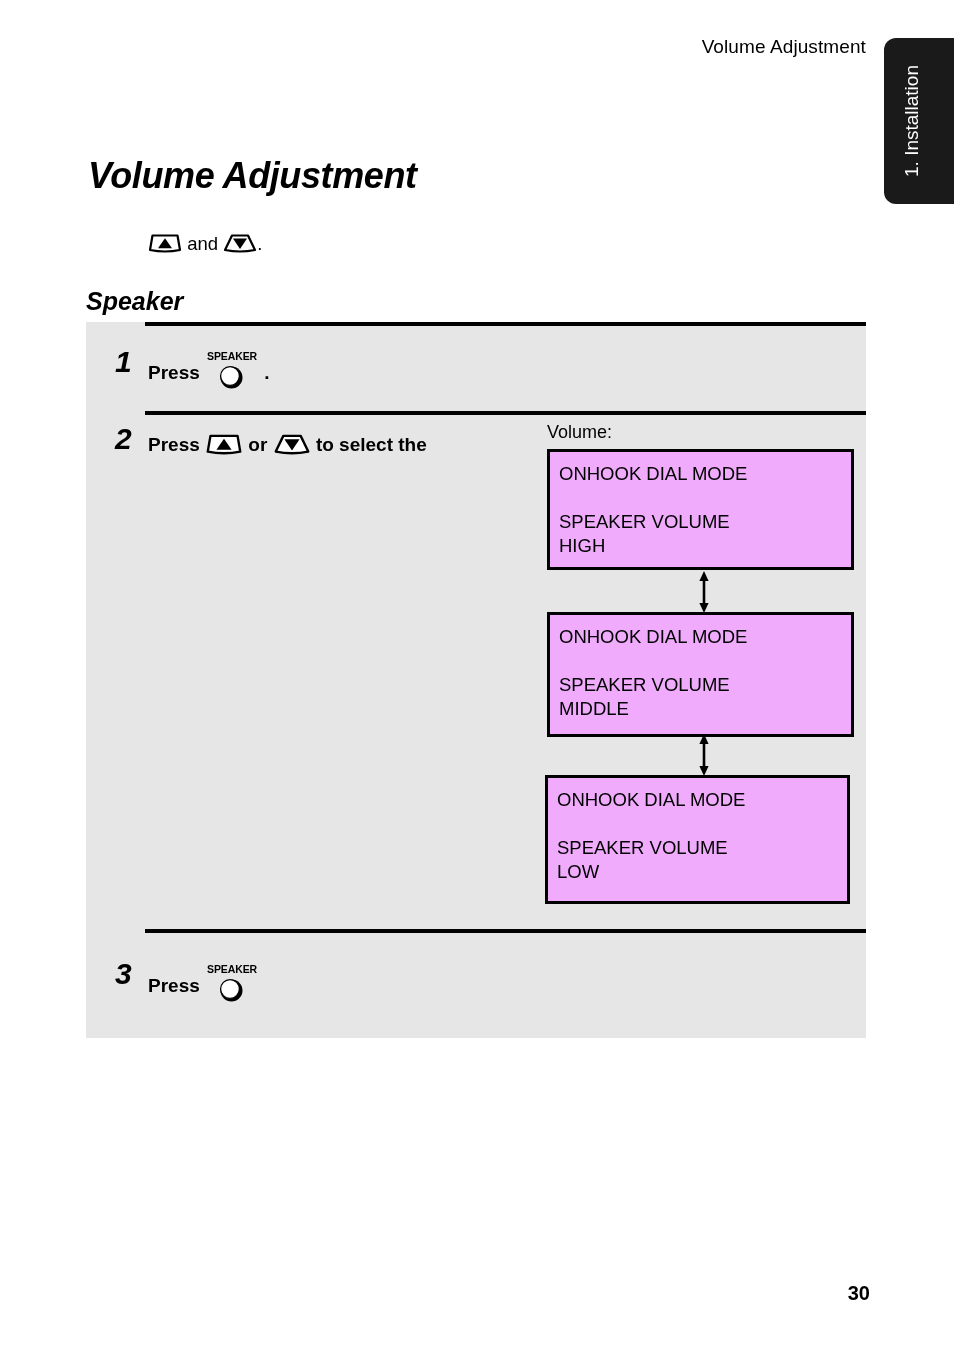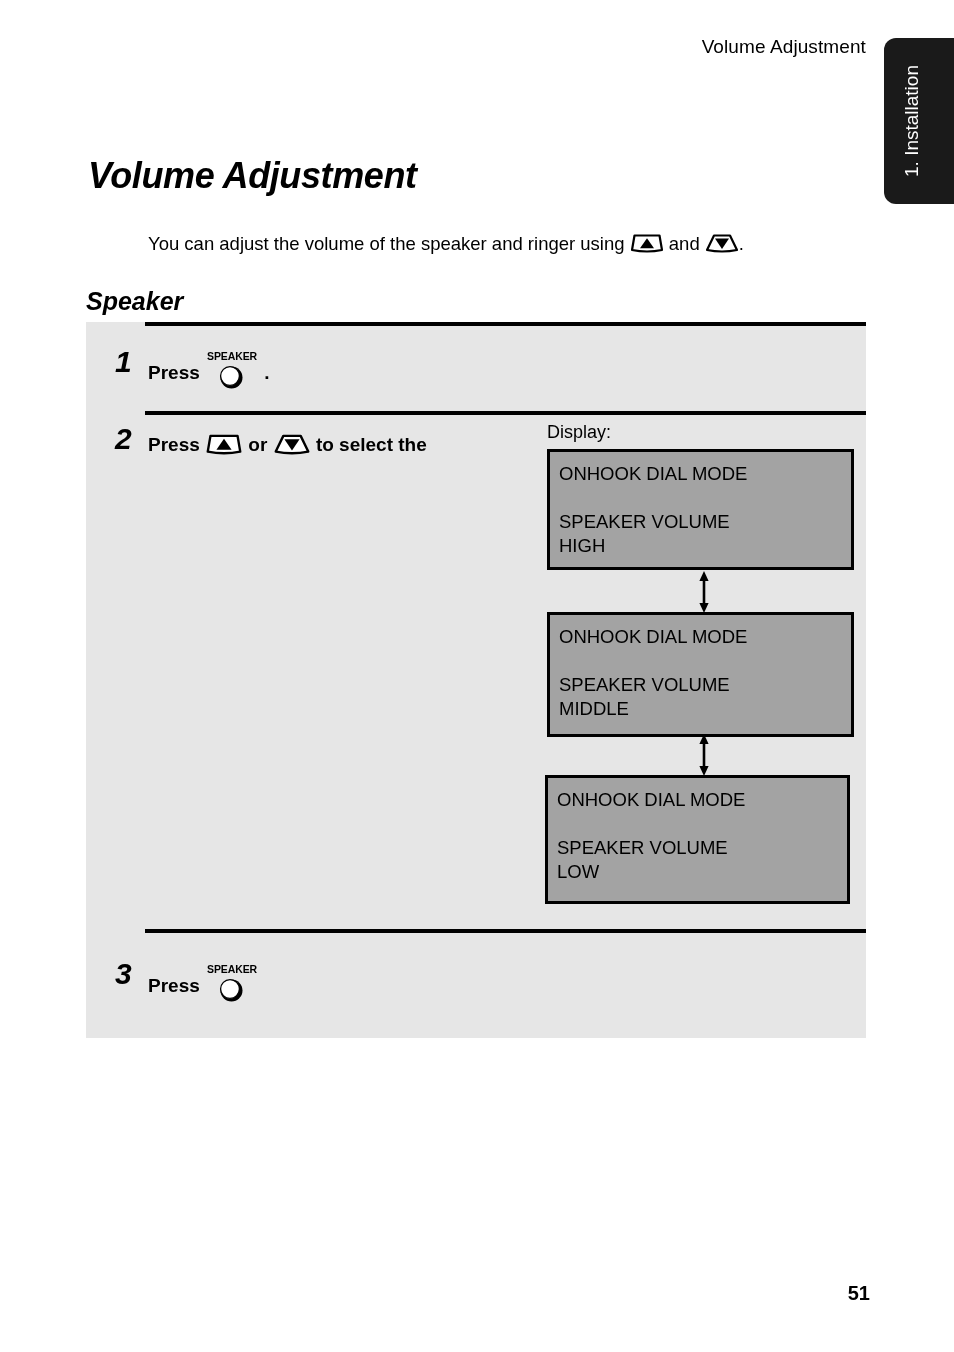--- a/index.html
+++ b/index.html
@@ -179,21 +179,21 @@
   
   .display-label {
     position: absolute;
     left: 461px;
     top: 100px;
     font-size: 18px;
     font-weight: 400;
   }
   .lcd-box {
     position: absolute;
-    background: #a3a3a3;
+    background: #f0abfc;
     border: 3px solid #000000;
     box-sizing: border-box;
     text-decoration: underline;
   }
   .lcd-box .lcd-text {
     position: absolute;
     left: 9px;
     top: 10px;
     font-size: 18.5px;
     font-weight: 400;
@@ -227,21 +227,20 @@
 
 <div class="page-header">Volume Adjustment</div>
 
 <div class="thumb-tab">
   <div class="thumb-tab-label">1. Installation</div>
 </div>
 
 <h1 class="chapter-title">Volume Adjustment</h1>
 
 <p class="intro-para">
-  <span class="word">You can adjust the volume of the speaker and ringer using&nbsp;</span>
   <span class="key-icon">
     <svg width="34" height="24" viewBox="0 0 34 24">
       <path d="M4.5 4.5 L29.5 4.5 L32 19 Q17 22 2 19 Z" fill="#ffffff" stroke="#000000" stroke-width="2.2" stroke-linejoin="round"></path>
       <path d="M17 7.2 L24 17.2 L10 17.2 Z" fill="#000000"></path>
     </svg>
   </span>
   <span class="word">&nbsp;and&nbsp;</span>
   <span class="key-icon">
     <svg width="34" height="24" viewBox="0 0 34 24">
       <path d="M9 4.5 L25 4.5 L32 19 Q17 22 2 19 Z" fill="#ffffff" stroke="#000000" stroke-width="2.2" stroke-linejoin="round"></path>
@@ -290,21 +289,21 @@
       <span class="key-icon">
         <svg width="38" height="26" viewBox="0 0 34 24">
           <path d="M9 4.5 L25 4.5 L32 19 Q17 22 2 19 Z" fill="#ffffff" stroke="#000000" stroke-width="2.2" stroke-linejoin="round"></path>
           <path d="M10 7.6 L24 7.6 L17 18 Z" fill="#000000"></path>
         </svg>
       </span>
       <span>&nbsp;to select the</span>
     </div>
   </div>
 
-  <div class="display-label">Display:</div>
+  <div class="display-label">Volume:</div>
 
   <div class="lcd-box lcd-1">
     <div class="lcd-text">ONHOOK DIAL MODE
 
 SPEAKER VOLUME
 HIGH</div>
   </div>
 
   <div class="flow-arrow a1">
     <svg width="16" height="42" viewBox="0 0 16 42">
@@ -347,13 +346,13 @@
             <circle cx="12.5" cy="12.5" r="11" fill="#000000"></circle>
             <circle cx="11" cy="11" r="9.4" fill="#ffffff" stroke="#000000" stroke-width="1.3"></circle>
           </svg>
         </span>
       </span>
     </div>
   </div>
 
 </div>
 
-<div class="page-number">51</div>
+<div class="page-number">30</div>
 
 </body></html>

